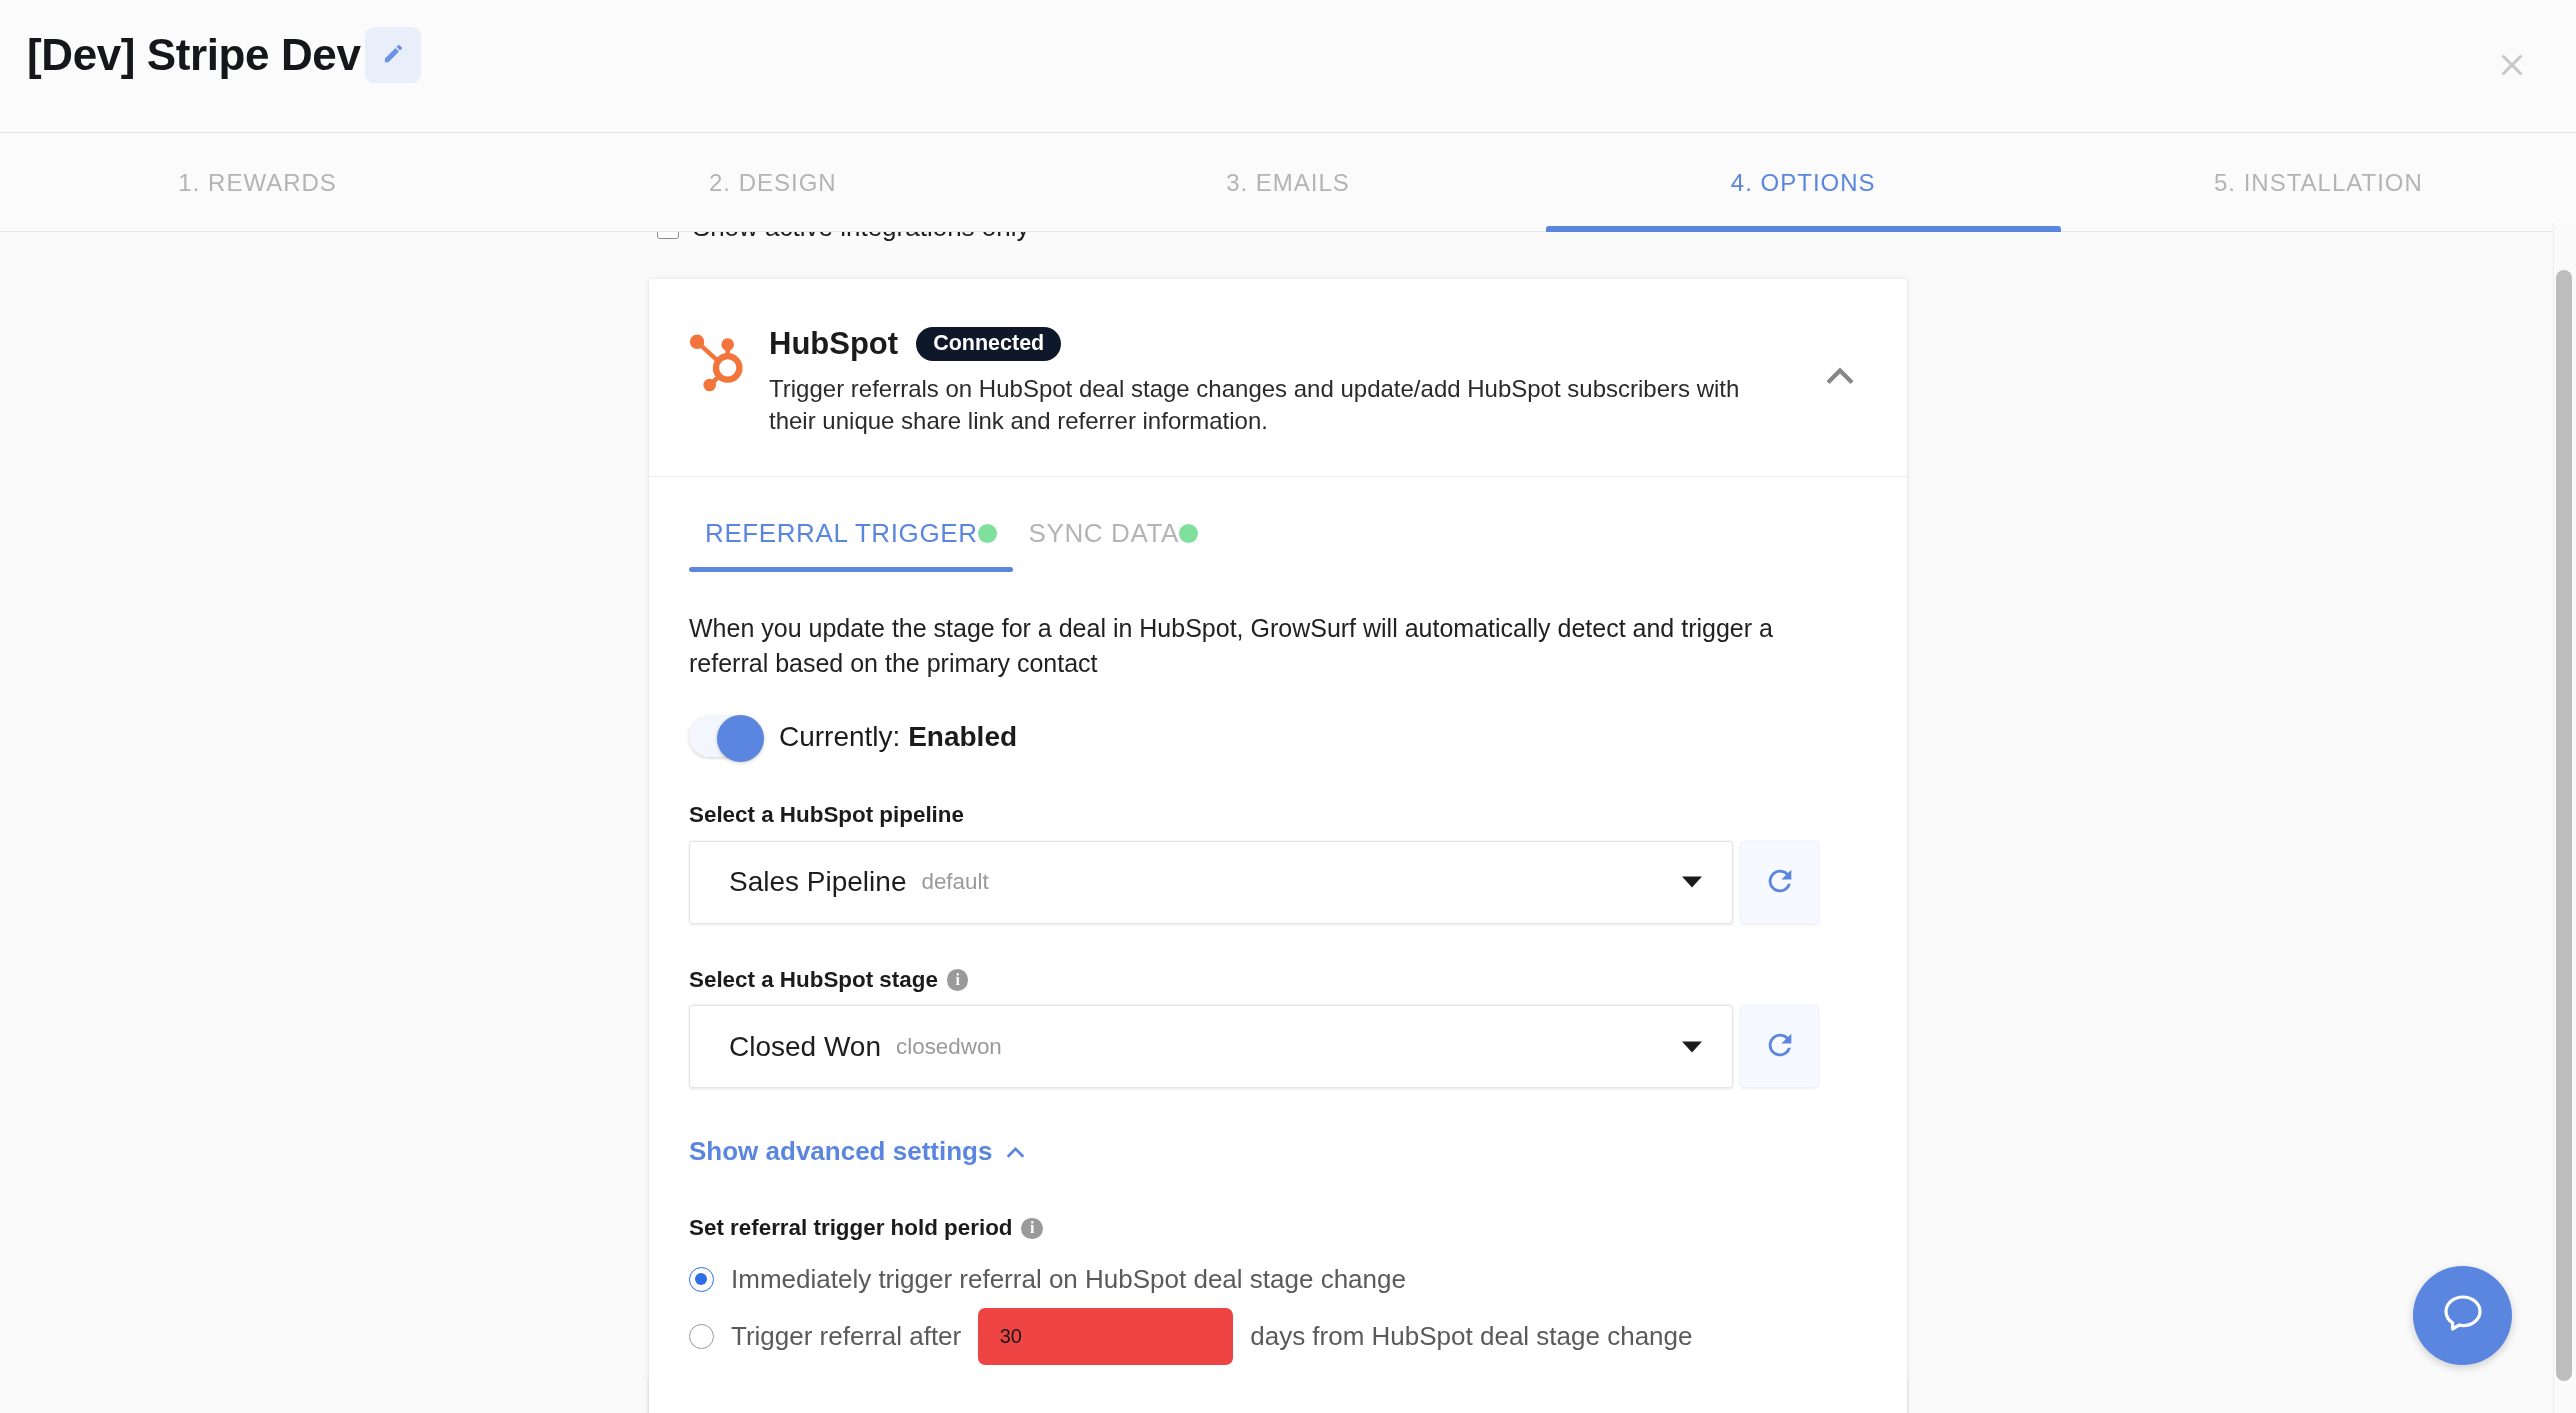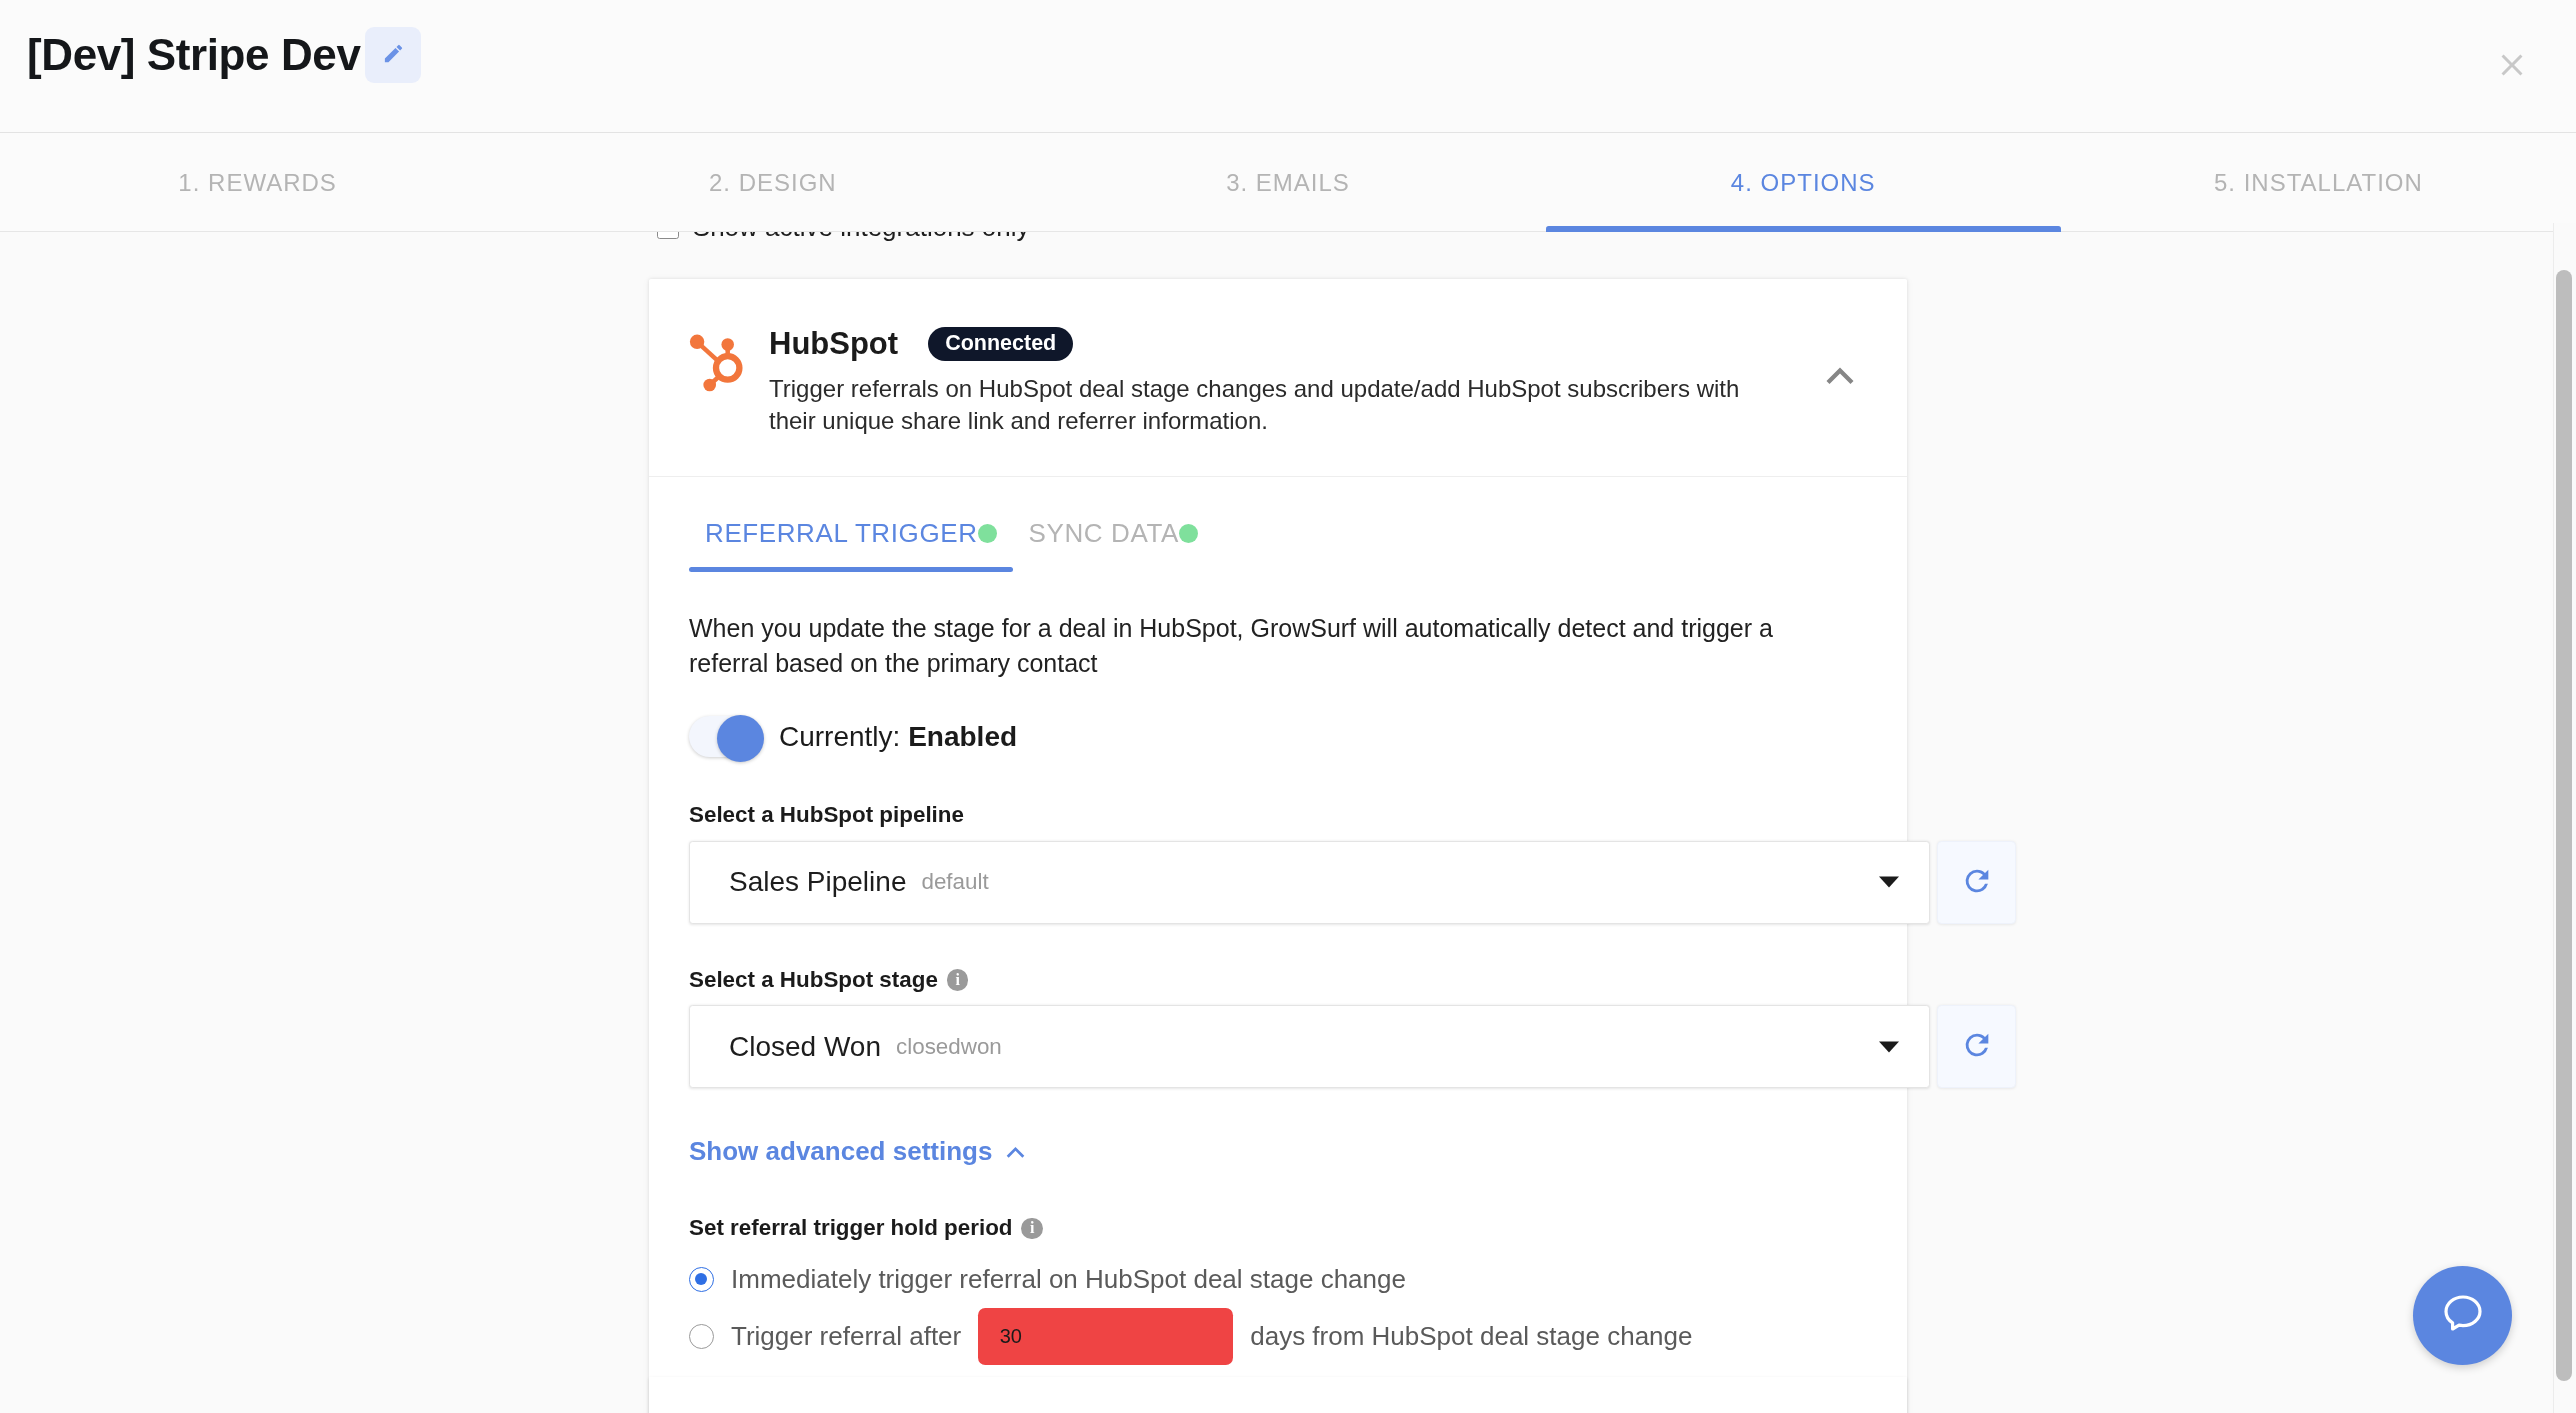--- a/index.html
+++ b/index.html
@@ -71,21 +71,21 @@
     border-radius:1.8px;
   }
   .card-header {
     display:flex; align-items:flex-start; gap:0;
     padding:47px 39px 39px 39px;
     border-bottom:0.9px solid #eeeeee;
     position:relative;
   }
   .hs-logo { width:56px; height:63px; flex:none; margin-right:25px; margin-top:5.4px; }
   .hs-texts { flex:1 1 auto; padding-right:36px; }
-  .hs-title-row { display:flex; align-items:center; gap:30px; margin-bottom:10.7px; }
+  .hs-title-row { display:flex; align-items:center; gap:18px; margin-bottom:10.7px; }
   .hs-name { font-size:31px; font-weight:700; color:#1b1b1b; }
   .badge {
     background:#0f172a; color:#ffffff; font-size:21.5px; font-weight:600;
     padding:6.3px 17px 7.2px; border-radius:20px; line-height:1;
   }
   .hs-desc { font-size:24px; line-height:1.35; color:#2b2b2b; max-width:999px; }
   .collapse-btn {
     position:absolute; right:47px; top:50%; transform:translateY(-50%);
     width:41px; height:41px; display:flex; align-items:center; justify-content:center;
     cursor:pointer;
@@ -119,21 +119,21 @@
   }
   .toggle-label { font-size:28px; color:#1b1b1b; }
   .toggle-label b { font-weight:700; }
 
   .field-label {
     font-size:22.4px; font-weight:700; color:#1b1b1b;
     display:flex; align-items:center; gap:9px; margin-bottom:12.5px;
   }
   .field-group { margin-top:43px; display:flex; align-items:stretch; gap:0; }
   .select-box {
-    flex:none; width:1241px; height:83px; background:#ffffff;
+    flex:none; width:1044px; height:83px; background:#ffffff;
     border:0.9px solid #e4e4e4; border-radius:3.6px;
     box-shadow:0 0.9px 2.7px rgba(0,0,0,.10);
     display:flex; align-items:center; padding:0 10px 0 39px; cursor:pointer;
     position:relative;
   }
   .sel-main { font-size:28px; color:#1d1d1d; }
   .sel-sub { font-size:22.4px; color:#9a9a9a; margin-left:15px; }
   .caret {
     position:absolute; right:30px; top:50%; transform:translateY(-50%);
     width:0; height:0; border-left:10px solid transparent; border-right:10px solid transparent;

